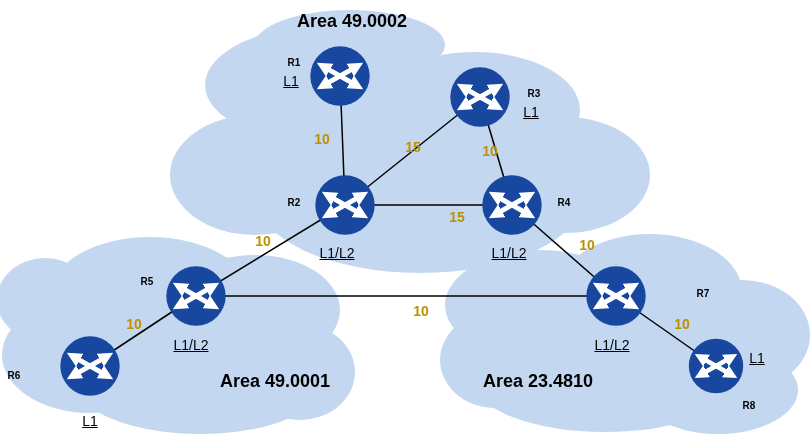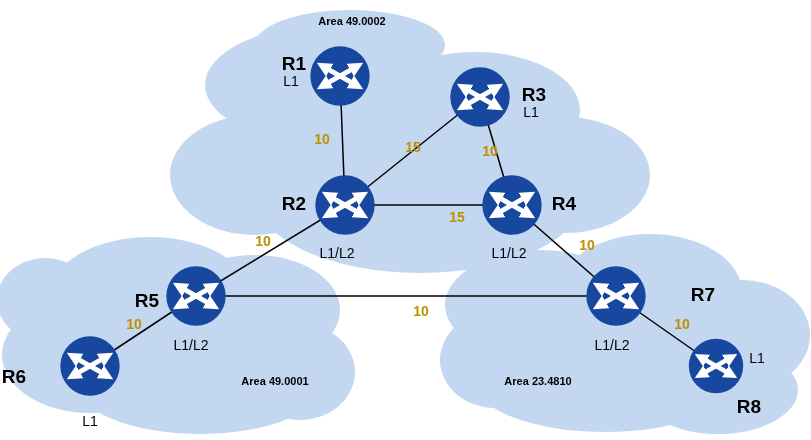--- a/index.html
+++ b/index.html
@@ -11,23 +11,23 @@
     position:relative;width:811px;height:440px;background:var(--background);
     font-family:"Liberation Sans","DejaVu Sans",sans-serif;overflow:hidden;
   }
   .stage > svg{position:absolute;left:0;top:0;}
   .cloud{fill:var(--cloud);}
   .link{stroke:var(--line);stroke-width:1.5;fill:none;}
   .router-body{fill:var(--router);}
   .router-arrow{stroke:var(--icon);stroke-width:5.5;}
   .arrowhead{fill:var(--icon);}
   .lbl{position:absolute;transform:translate(-50%,-50%);white-space:nowrap;color:var(--text);line-height:1;}
-  .rname{font-size:19px;font-weight:bold;}
-  .rlevel{font-size:14px;}
-  .area-lbl{font-size:11px;font-weight:bold;}
+  .rname{font-size:10px;font-weight:bold;}
+  .rlevel{font-size:14px;text-decoration:underline;}
+  .area-lbl{font-size:18px;font-weight:bold;}
   .cost{font-size:14px;font-weight:bold;color:var(--cost);}
 </style>
 </head>
 <body>
 
 <div class="stage">
 
   <svg width="811" height="440" viewBox="0 0 811 440">
     <defs>
       <marker id="ah" viewBox="0 0 4 4" markerWidth="3" markerHeight="3" refX="1" refY="2" orient="auto-start-reverse">
@@ -104,21 +104,21 @@
   </svg>
 
   <div class="lbl area-lbl" style="left:352px;top:21px">Area 49.0002</div>
   <div class="lbl area-lbl" style="left:275px;top:381px">Area 49.0001</div>
   <div class="lbl area-lbl" style="left:538px;top:381px">Area 23.4810</div>
 
   <div class="lbl rname" style="left:294px;top:63px">R1</div>
   <div class="lbl rname" style="left:534px;top:94px">R3</div>
   <div class="lbl rname" style="left:294px;top:203px">R2</div>
   <div class="lbl rname" style="left:564px;top:203px">R4</div>
-  <div class="lbl rname" style="left:147px;top:300px">R5</div>
+  <div class="lbl rname" style="left:147px;top:282px">R5</div>
   <div class="lbl rname" style="left:14px;top:376px">R6</div>
   <div class="lbl rname" style="left:703px;top:294px">R7</div>
   <div class="lbl rname" style="left:749px;top:406px">R8</div>
 
   <div class="lbl rlevel" style="left:291px;top:81px">L1</div>
   <div class="lbl rlevel" style="left:531px;top:112px">L1</div>
   <div class="lbl rlevel" style="left:337px;top:253px">L1/L2</div>
   <div class="lbl rlevel" style="left:509px;top:253px">L1/L2</div>
   <div class="lbl rlevel" style="left:191px;top:345px">L1/L2</div>
   <div class="lbl rlevel" style="left:90px;top:421px">L1</div>

